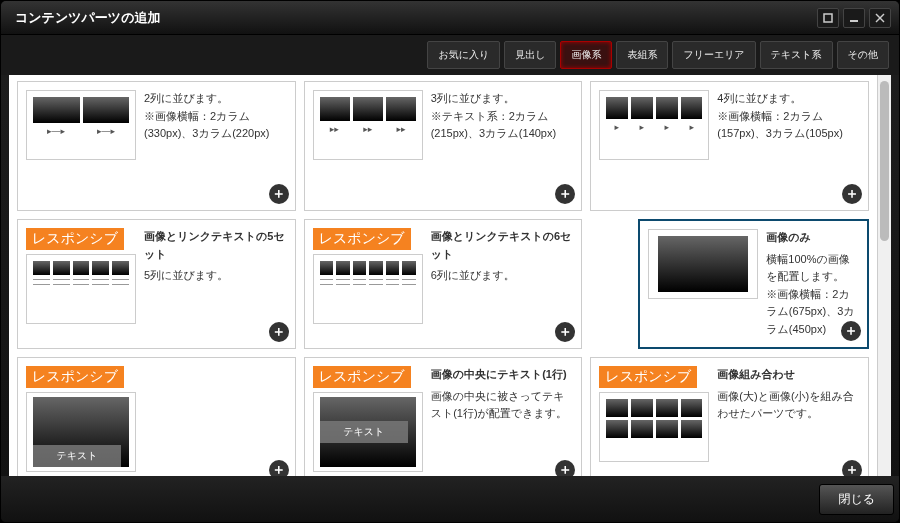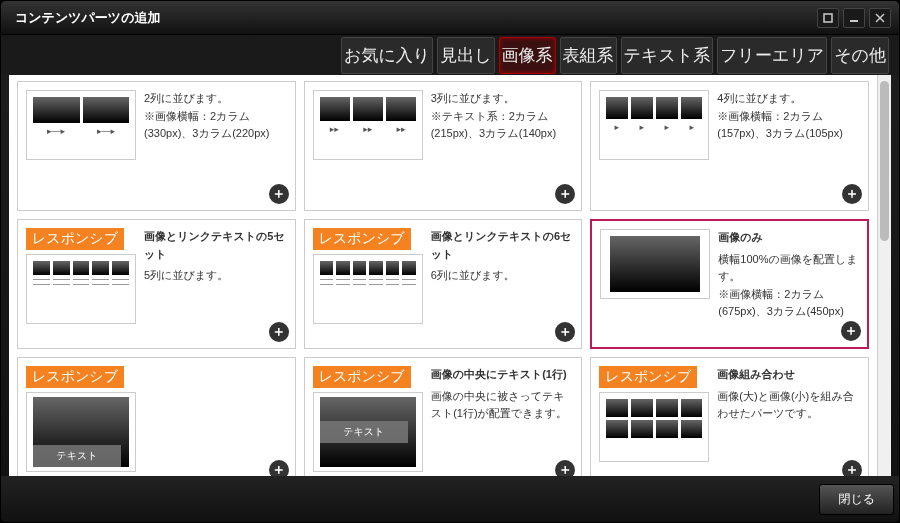--- a/index.html
+++ b/index.html
@@ -37,25 +37,25 @@
     border-radius: 2px;
   }
   .tabbar {
     height: 40px;
     display: flex; justify-content: flex-end; align-items: center;
     gap: 4px;
     padding: 6px 10px;
     background: #1a1a1a;
   }
   .tab {
-    padding: 6px 2px;
+    padding: 6px 10px;
     background: #2a2a2a;
     border: 1px solid #444;
     color: #eee;
-    font-size: 17px;
+    font-size: 10px;
     cursor: pointer;
     border-radius: 2px;
   }
   .tab.active {
     background: #3a1010;
     border: 1px solid #a00;
     box-shadow: 0 0 4px #a00 inset;
   }
   .body {
     flex: 1;
@@ -91,21 +91,22 @@
   .card {
     border: 1px solid #ccc;
     background: #fff;
     position: relative;
     padding: 8px;
     display: flex;
     gap: 8px;
     min-height: 130px;
   }
   .card.highlight {
-    border: 2px solid #be185d;
+    border: 2px solid #0c4a6e;
+    margin-left: 48px;
   }
   .thumbwrap {
     width: 110px;
     flex-shrink: 0;
   }
   .badge {
     display: inline-block;
     background: #f58220;
     color: #fff;
     font-size: 14px;
@@ -219,22 +220,22 @@
           <line x1="9" y1="1" x2="1" y2="9" stroke="#ccc" stroke-width="1.5"></line>
         </svg>
     </div>
   </div>
 
   <div class="tabbar" id="tabbar">
       <div class="tab">お気に入り</div>
       <div class="tab">見出し</div>
       <div class="tab active">画像系</div>
       <div class="tab">表組系</div>
+      <div class="tab">フリーエリア</div>
       <div class="tab">テキスト系</div>
-      <div class="tab">フリーエリア</div>
       <div class="tab">その他</div>
     </div>
 
   <div class="body">
     <div class="scrollarea">
       <div class="grid" id="grid">
           <div class="card">
             <div class="thumbwrap">
               <div class="thumb-box">
                 <div class="row2" style="display: flex; gap: 3px; width: 100%;">

